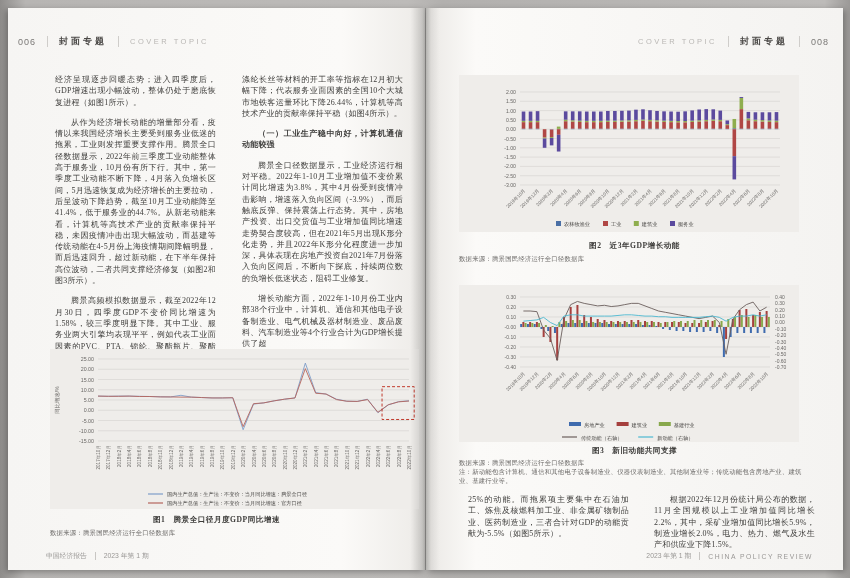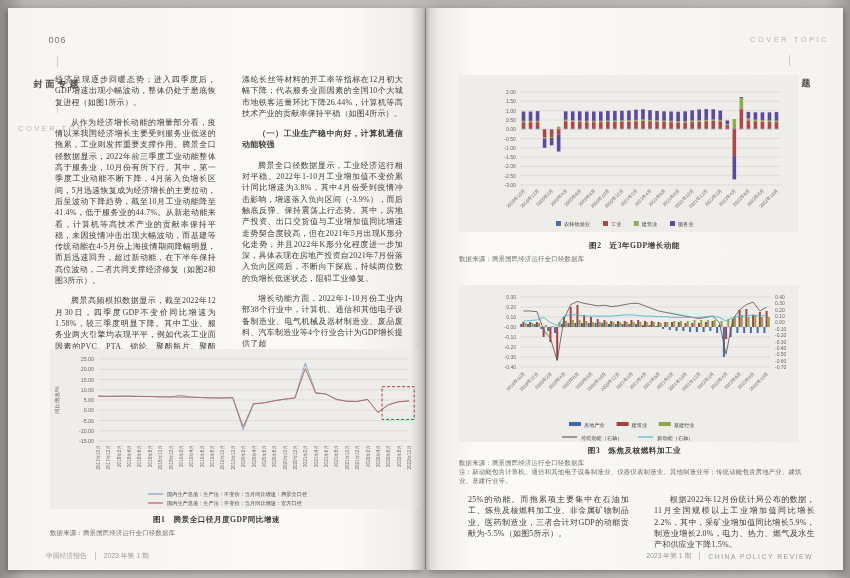--- a/index.html
+++ b/index.html
@@ -7,21 +7,21 @@
          background:linear-gradient(to right,#8f8d8b 0,#b7b5b3 3%,#bdbbb9 48%,#b2b0ae 52%,#bdbbb9 97%,#9b9997 100%);
          font-family:"Liberation Serif","DejaVu Serif",serif;}
   .page{position:absolute;top:8px;width:417px;height:562px;}
   .page.left{left:8px;background:linear-gradient(to right,#f6f5f3 0,#fbfaf8 80%,#efedea 97%,#e2e0dd 100%);
              box-shadow:-2px 2px 6px rgba(0,0,0,.30);}
   .page.right{left:426px;background:linear-gradient(to left,#f4f3f1 0,#fbfaf8 88%,#efedea 97%,#e4e2df 100%);
               box-shadow:2px 2px 6px rgba(0,0,0,.30);}
   .spine{position:absolute;top:8px;left:410px;width:30px;height:562px;pointer-events:none;
          background:linear-gradient(to right,rgba(0,0,0,0) 0,rgba(0,0,0,.14) 42%,rgba(0,0,0,.22) 52%,rgba(0,0,0,.05) 70%,rgba(0,0,0,0) 100%);}
   .pg-header{position:absolute;top:27px;display:flex;align-items:center;gap:11px;
-             font-family:"Liberation Sans","DejaVu Sans",sans-serif;flex-direction:column;}
+             font-family:"Liberation Sans","DejaVu Sans",sans-serif;}
   .pg-num{font-size:9px;color:#7a7876;letter-spacing:1px;}
   .pg-title-cn{font-size:9px;font-weight:bold;color:#4a4846;letter-spacing:3px;}
   .pg-title-en{font-size:7.5px;color:#b9b7b4;letter-spacing:2.5px;}
   .hdr-divider{width:1px;height:11px;background:#cfcdca;}
   .textcol{position:absolute;font-size:8px;line-height:11.3px;color:#3d3c3a;text-align:justify;
            letter-spacing:.2px;}
   .textcol p{margin:9px;}
   .textcol p.indent{text-indent:2em;}
   .textcol p.bold{font-weight:bold;}
   .chartbox{position:absolute;background:#efedea;}
@@ -511,21 +511,21 @@
           <rect x="157.6" y="137" width="12" height="4" fill="#a5403e"></rect>
           <text x="172.6" y="142" font-size="5.2" fill="#4a4846" text-anchor="start" font-family="&quot;Liberation Sans&quot;,&quot;DejaVu Sans&quot;,sans-serif">建筑业</text>
           <rect x="199.8" y="137" width="12" height="4" fill="#88a84c"></rect>
           <text x="214.8" y="142" font-size="5.2" fill="#4a4846" text-anchor="start" font-family="&quot;Liberation Sans&quot;,&quot;DejaVu Sans&quot;,sans-serif">基建行业</text>
           <line x1="103" y1="152" x2="118" y2="152" stroke="#6b5f5c" stroke-width="1.2"></line>
           <text x="122" y="154.5" font-size="5.2" fill="#4a4846" text-anchor="start" font-family="&quot;Liberation Sans&quot;,&quot;DejaVu Sans&quot;,sans-serif">传统动能（右轴）</text>
           <line x1="179.2" y1="152" x2="194.2" y2="152" stroke="#4bb8d0" stroke-width="1.2"></line>
           <text x="198.2" y="154.5" font-size="5.2" fill="#4a4846" text-anchor="start" font-family="&quot;Liberation Sans&quot;,&quot;DejaVu Sans&quot;,sans-serif">新动能（右轴）</text>
         </svg>
       </div>
-    <div class="fig-caption" style="top:438px;">图3　炼焦及核燃料加工业</div>
+    <div class="fig-caption" style="top:438px;">图3　新旧动能共同支撑</div>
     <div class="fig-source" style="left:33px;top:451px;width:345px;">数据来源：腾景国民经济运行全口径数据库</div>
     <div class="fig-source" style="left:33px;top:460px;width:345px;">注：新动能包含计算机、通信和其他电子设备制造业、仪器仪表制造业、其他制造业等；传统动能包含房地产业、建筑业、基建行业等。</div>
 
     <div class="textcol" style="left:33px;top:477px;width:179px;height:74px;">
         <p>25%的动能。而拖累项主要集中在石油加工、炼焦及核燃料加工业、非金属矿物制品业、医药制造业，三者合计对GDP的动能贡献为-5.5%（如图5所示）。</p>
       </div>
     <div class="textcol" style="left:219px;top:477px;width:179px;height:74px;">
         <p class="indent">根据2022年12月份统计局公布的数据，11月全国规模以上工业增加值同比增长2.2%，其中，采矿业增加值同比增长5.9%，制造业增长2.0%，电力、热力、燃气及水生产和供应业下降1.5%。</p>
       </div>
 

